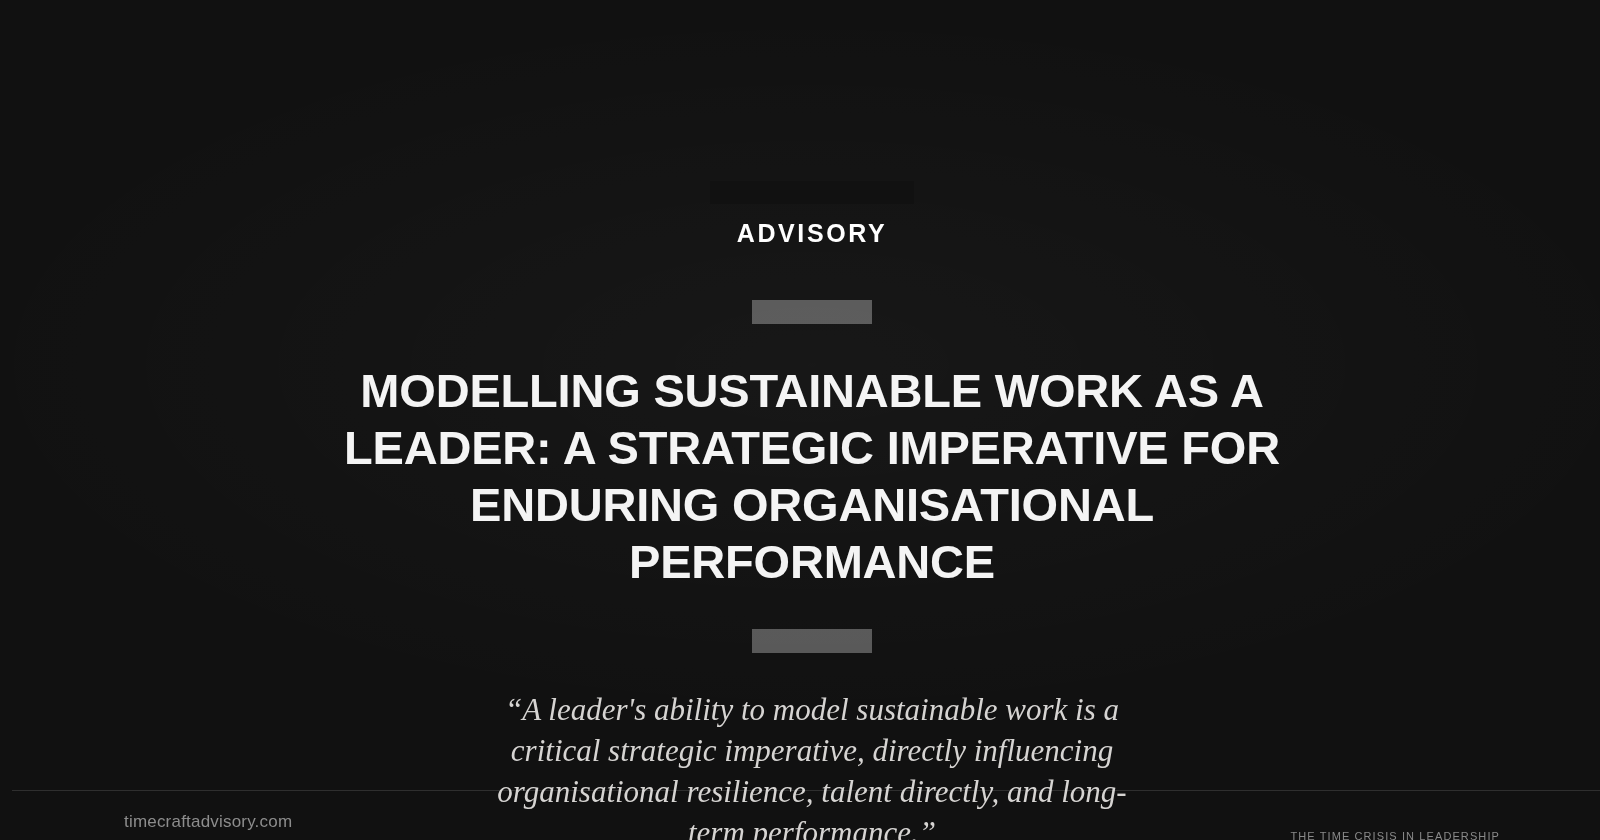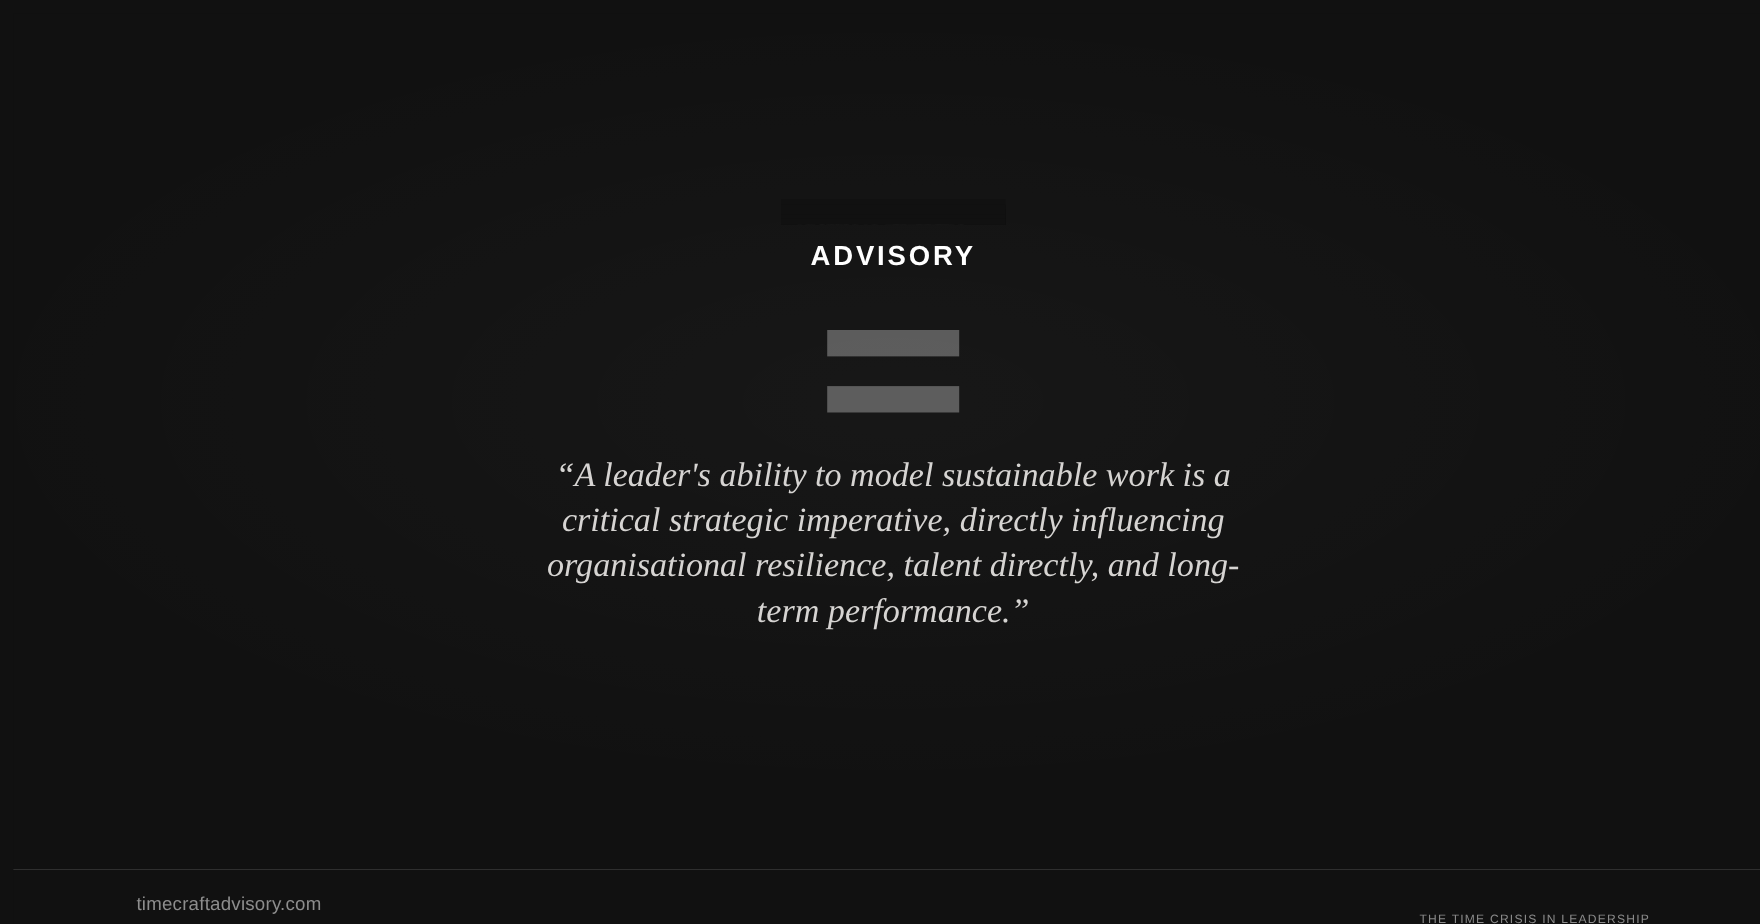--- a/index.html
+++ b/index.html
@@ -203,20 +203,21 @@
         <span class="glitch-tear t2"></span>
         <span class="glitch-tear t3"></span>
         <span class="glitch-tear t4"></span>
         <span class="glitch-tear t5"></span>
       </div>
       <div class="logo-bottom">ADVISORY</div>
     </div>
 
     <hr class="divider divider-top">
 
+    <h1 class="title">MODELLING SUSTAINABLE WORK AS A LEADER: A STRATEGIC IMPERATIVE FOR ENDURING ORGANISATIONAL PERFORMANCE</h1>
 
     <hr class="divider divider-mid">
 
     <blockquote class="quote">“A leader's ability to model sustainable work is a critical strategic imperative, directly influencing organisational resilience, talent directly, and long-term performance.”</blockquote>
 
   </div>
 
   <div class="footer">
     <span class="footer-left">timecraftadvisory.com</span>
     <span class="footer-right">THE TIME CRISIS IN LEADERSHIP</span>

